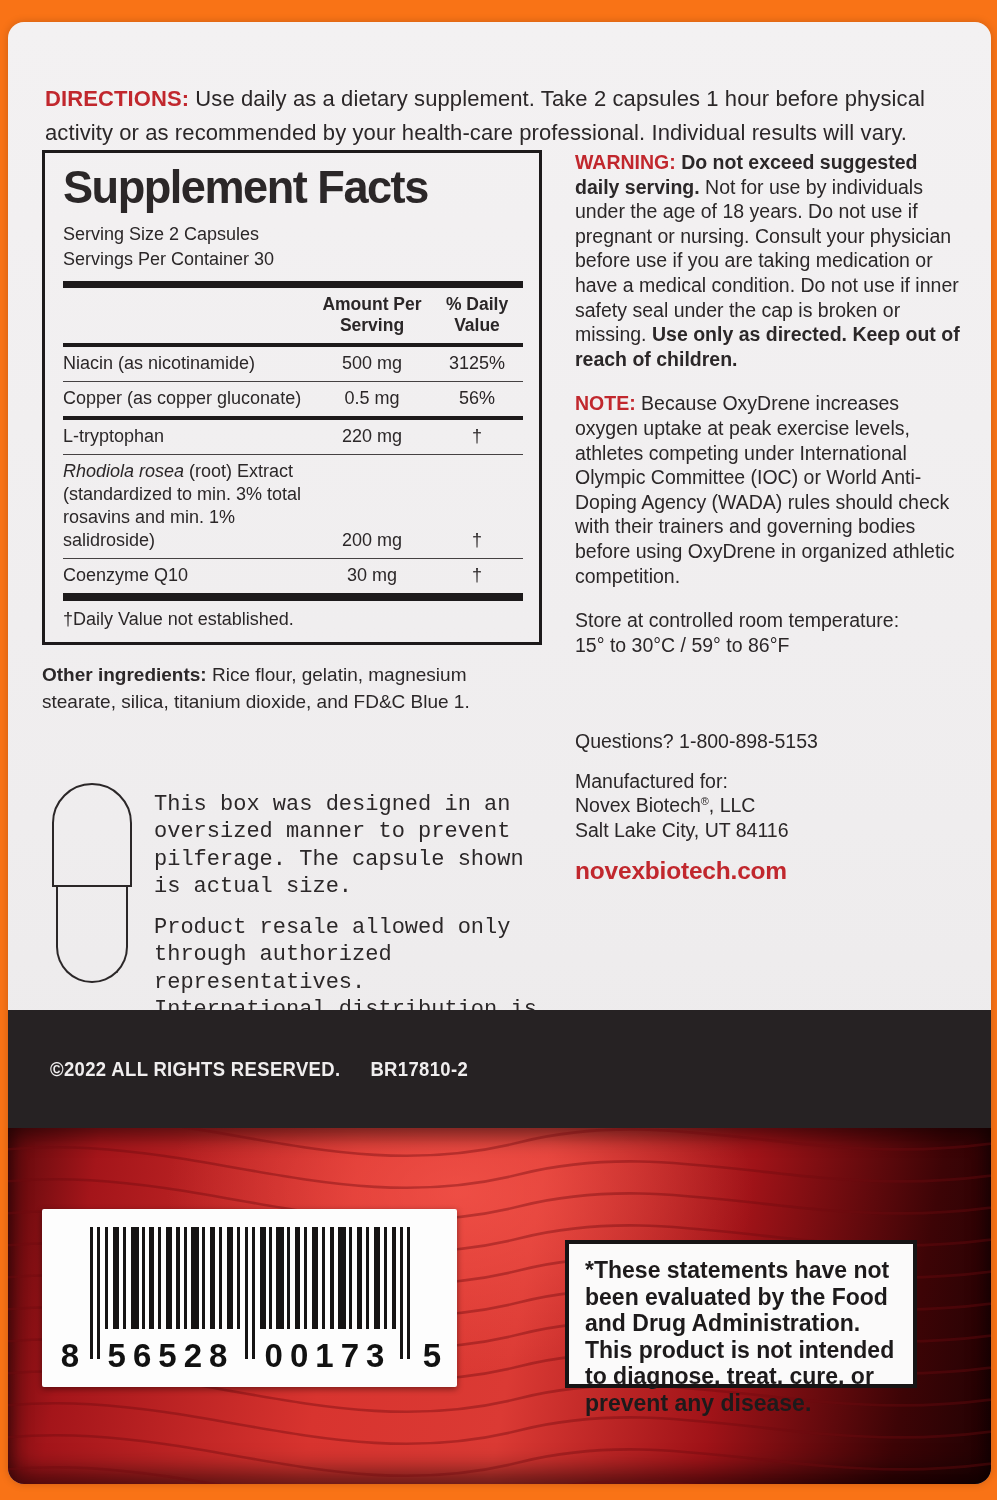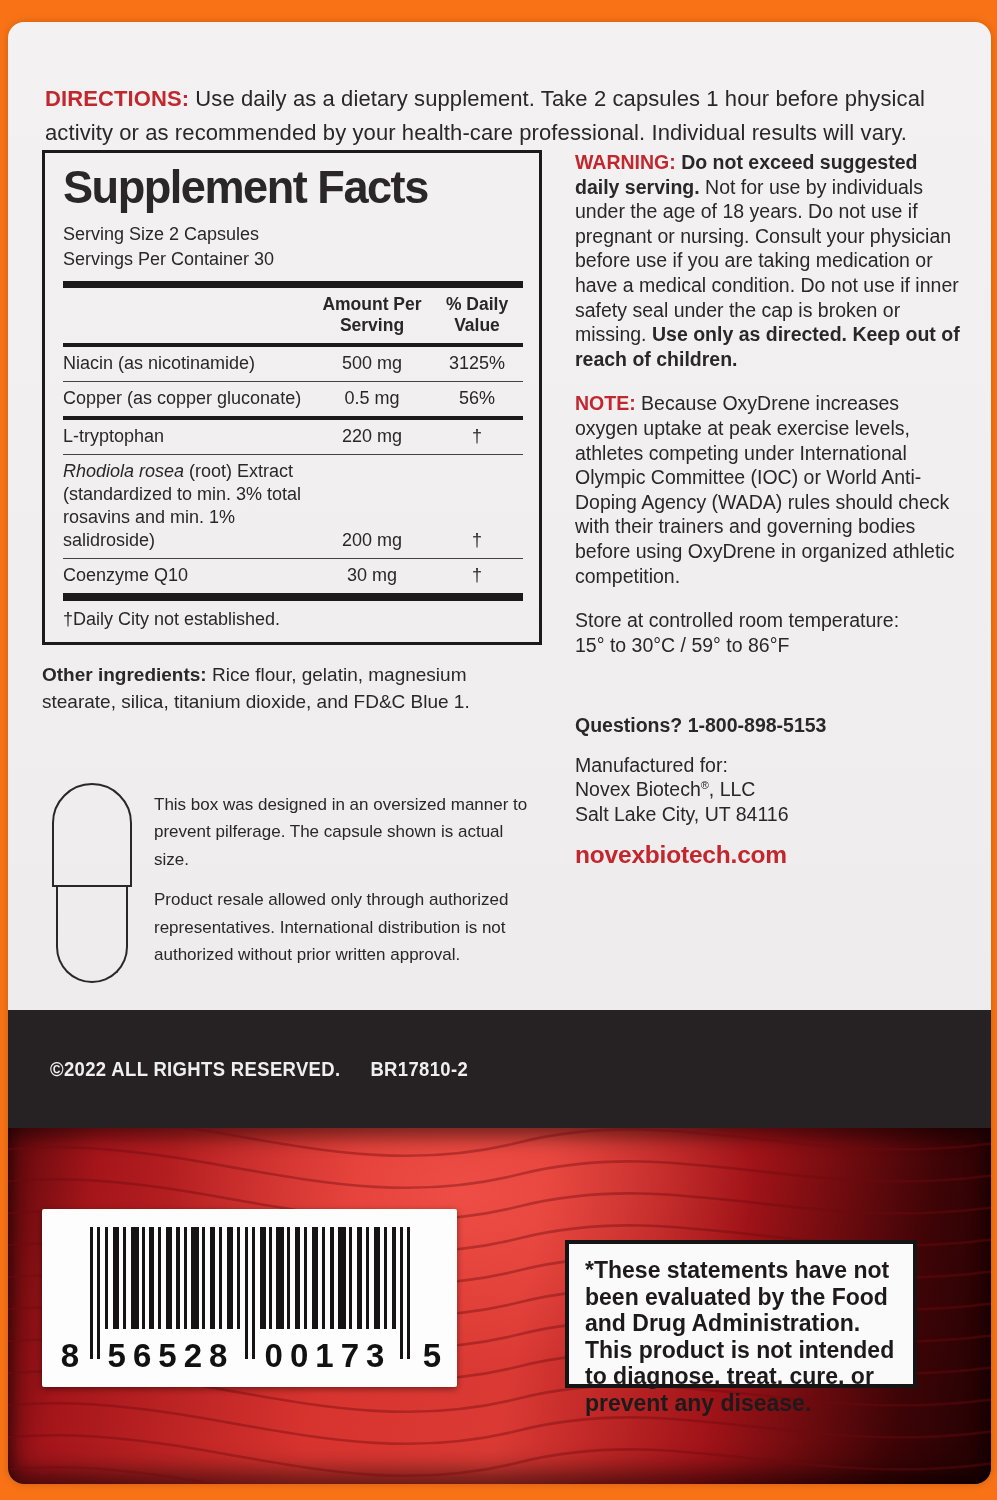--- a/index.html
+++ b/index.html
@@ -42,29 +42,29 @@
   .famt{width:118px;text-align:center;}
   .fdv{width:92px;text-align:center;}
   .footnote{font-size:18px;padding:8px 0 4px;}
   .other-ing{margin-top:16px;font-size:19px;line-height:27px;width:484px;}
   .bold{font-weight:bold;}
 
   .capsule-block{margin-top:62px;display:flex;}
   .capsule-art{width:112px;padding-top:6px;}
   .cap-top{width:80px;height:104px;border:2.5px solid #2b2728;border-radius:42px 42px 0 0;box-sizing:border-box;margin-left:10px;background:transparent;}
   .cap-bottom{width:72px;height:96px;border:2.5px solid #2b2728;border-top:none;border-radius:0 0 36px 36px;box-sizing:border-box;margin-left:14px;background:transparent;}
-  .capsule-text{flex:1;font-size:17px;line-height:27.5px;padding-top:14px;}
+  .capsule-text{flex:1;font-size:22px;line-height:27.5px;padding-top:14px;font-family:Liberation Mono, monospace;}
   .capsule-text p{margin:0 0 13px 0;}
 
   
   .col-right{position:absolute;left:567px;top:128px;width:388px;font-size:19.5px;line-height:24.6px;}
   .para{margin:0;}
   .mt-note{margin-top:20px;}
   .mt-storage{margin-top:20px;}
-  .mt-questions{margin-top:56px;font-weight:bold;}
+  .mt-questions{margin-top:72px;}
   .mt-manuf{margin-top:15px;}
   .website{margin-top:16px;color:var(--accent);font-weight:bold;font-size:24.5px;letter-spacing:-.2px;}
   sup.reg{font-size:11px;vertical-align:super;line-height:0;}
 
   
   .band{position:absolute;left:0;top:988px;width:100%;height:118px;background:var(--band);}
   .band-text{position:absolute;left:42px;top:47px;color:#f0eeee;font-weight:bold;font-size:21px;letter-spacing:.4px;white-space:nowrap;transform:scaleX(.88);transform-origin:left center;}
   .band-code{margin-left:34px;}
 
   
@@ -134,21 +134,21 @@
               <div class="famt">200 mg</div>
               <div class="fdv">†</div>
             </div>
             <div class="frow">
               <div class="fname">Coenzyme Q10</div>
               <div class="famt">30 mg</div>
               <div class="fdv">†</div>
             </div>
           </div>
         <div class="bar bar-8"></div>
-        <div class="footnote">†Daily City not established.</div>
+        <div class="footnote">†Daily Value not established.</div>
       </div>
 
       <p class="other-ing">
         <span class="bold">Other ingredients:</span><span> Rice flour, gelatin, magnesium stearate, silica, titanium dioxide, and FD&amp;C Blue 1.</span>
       </p>
 
       <div class="capsule-block">
         <div class="capsule-art">
           <div class="cap-top"></div>
           <div class="cap-bottom"></div>

